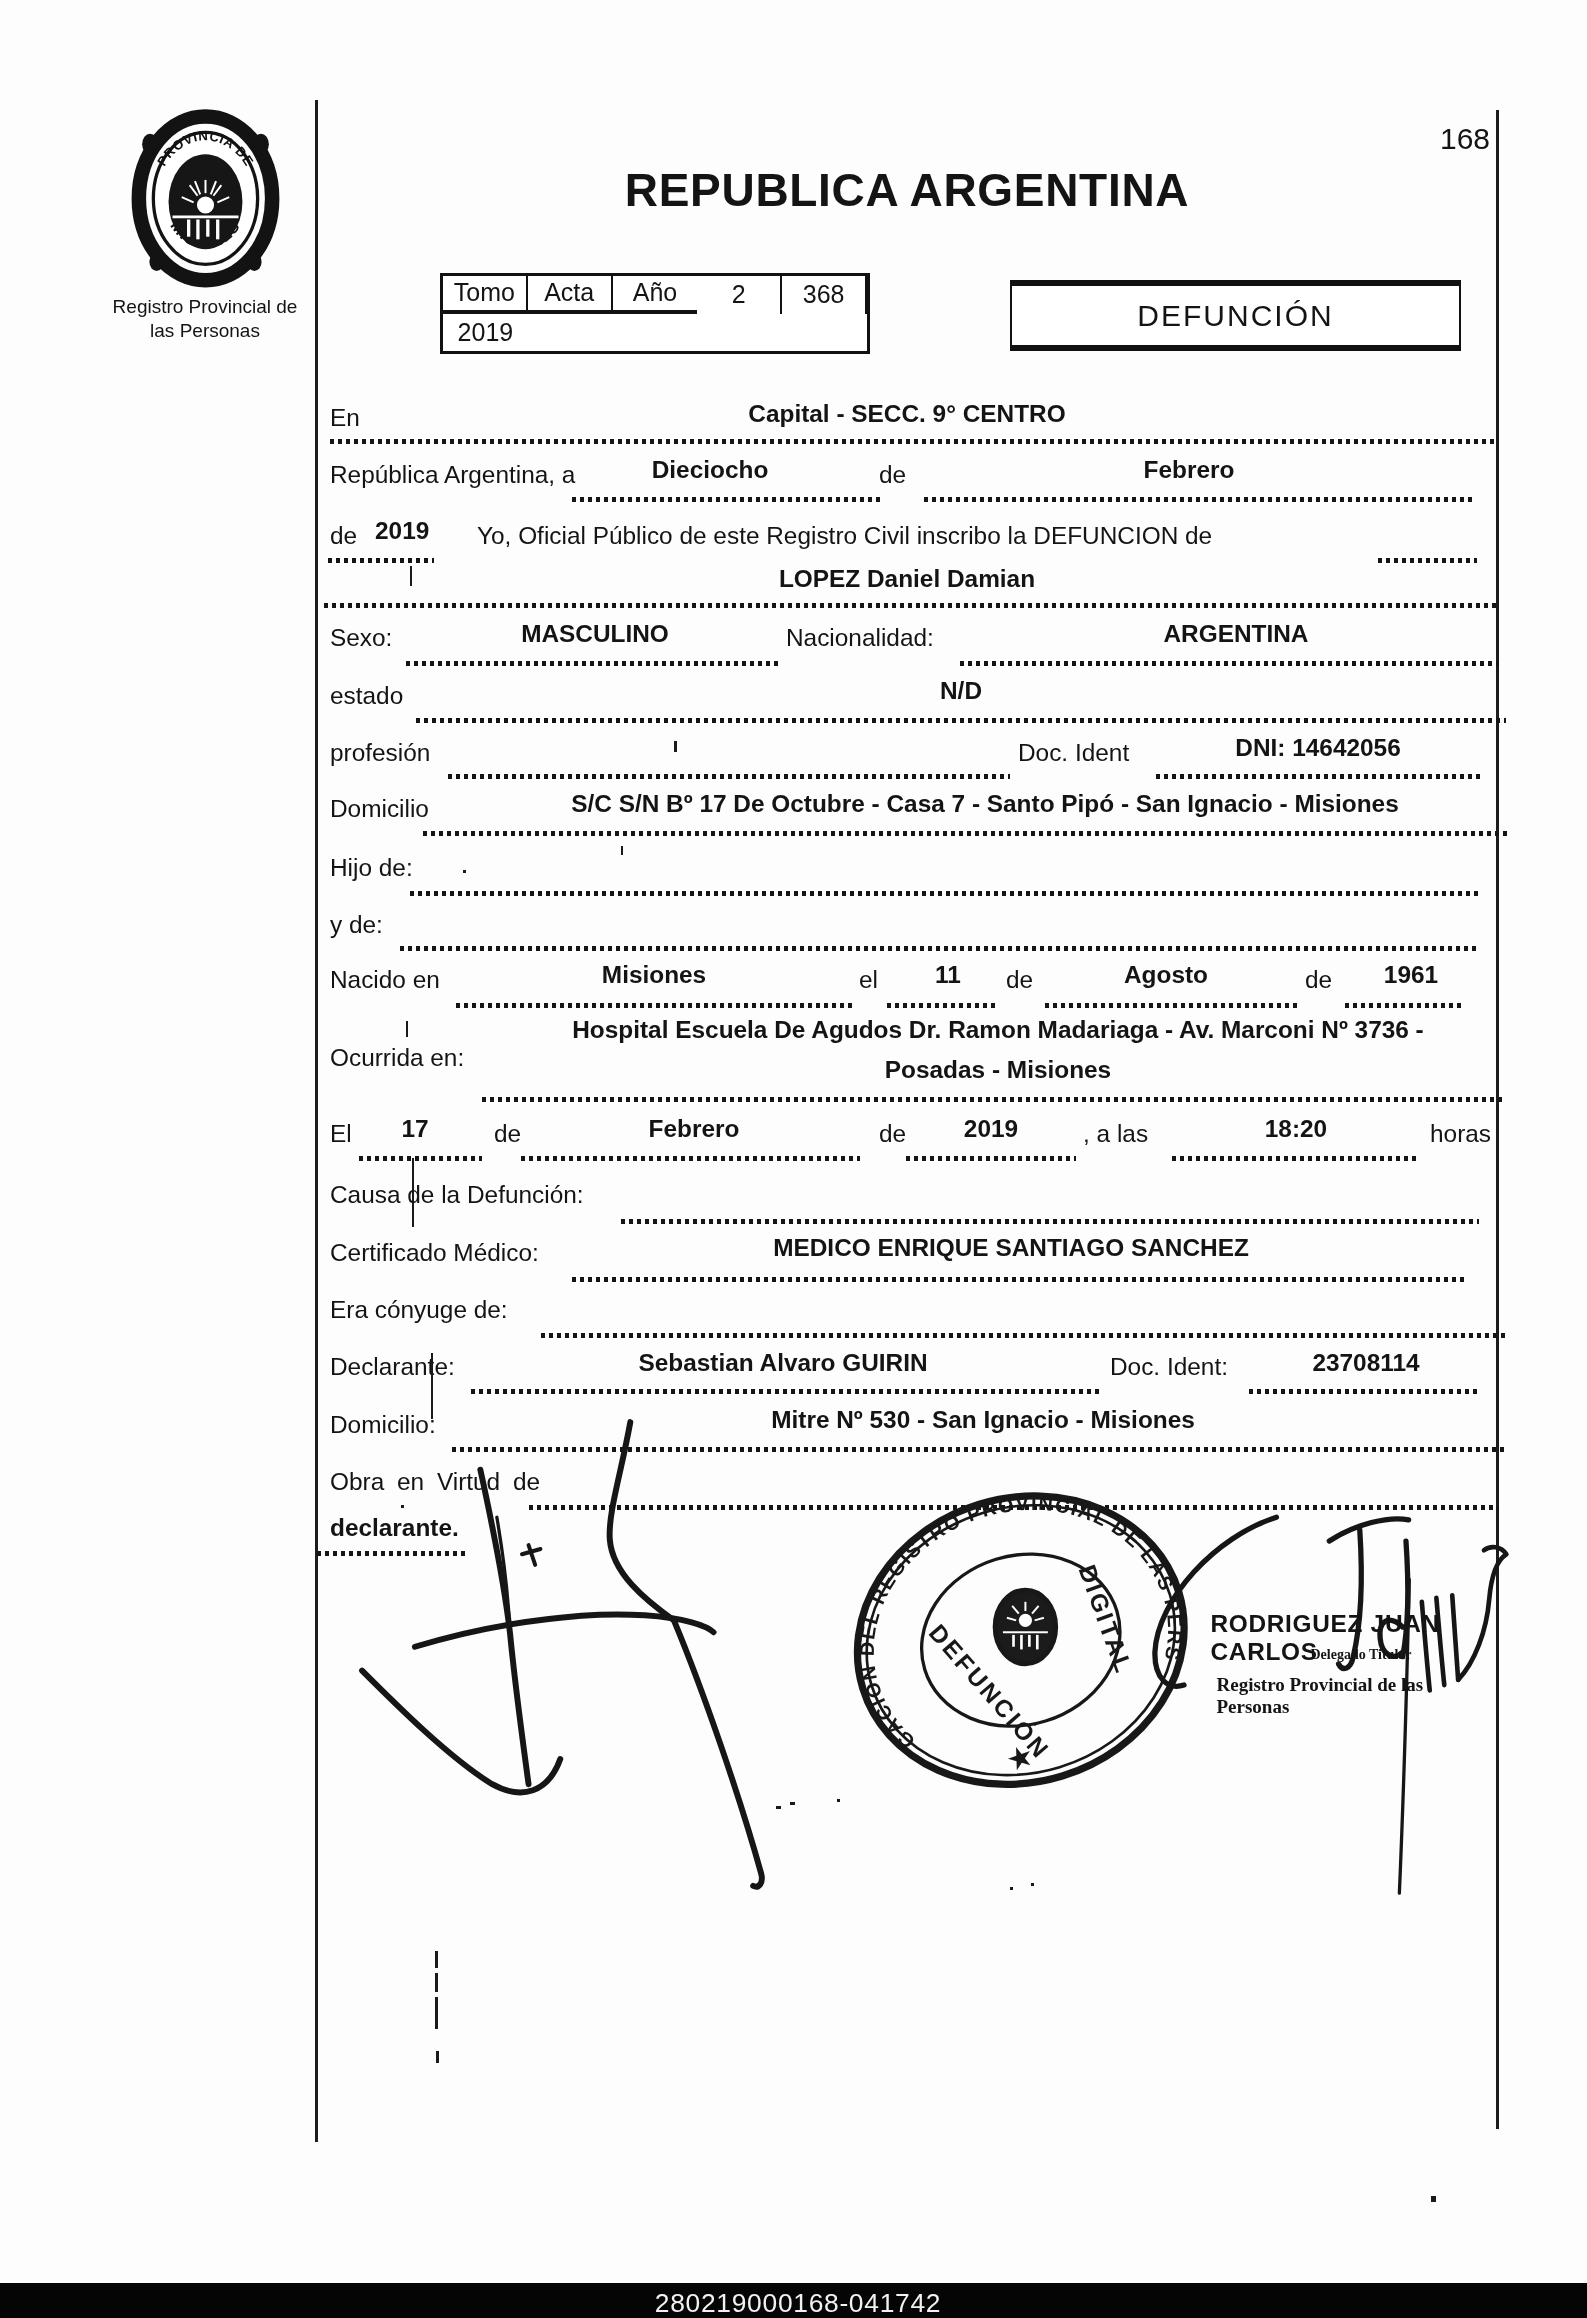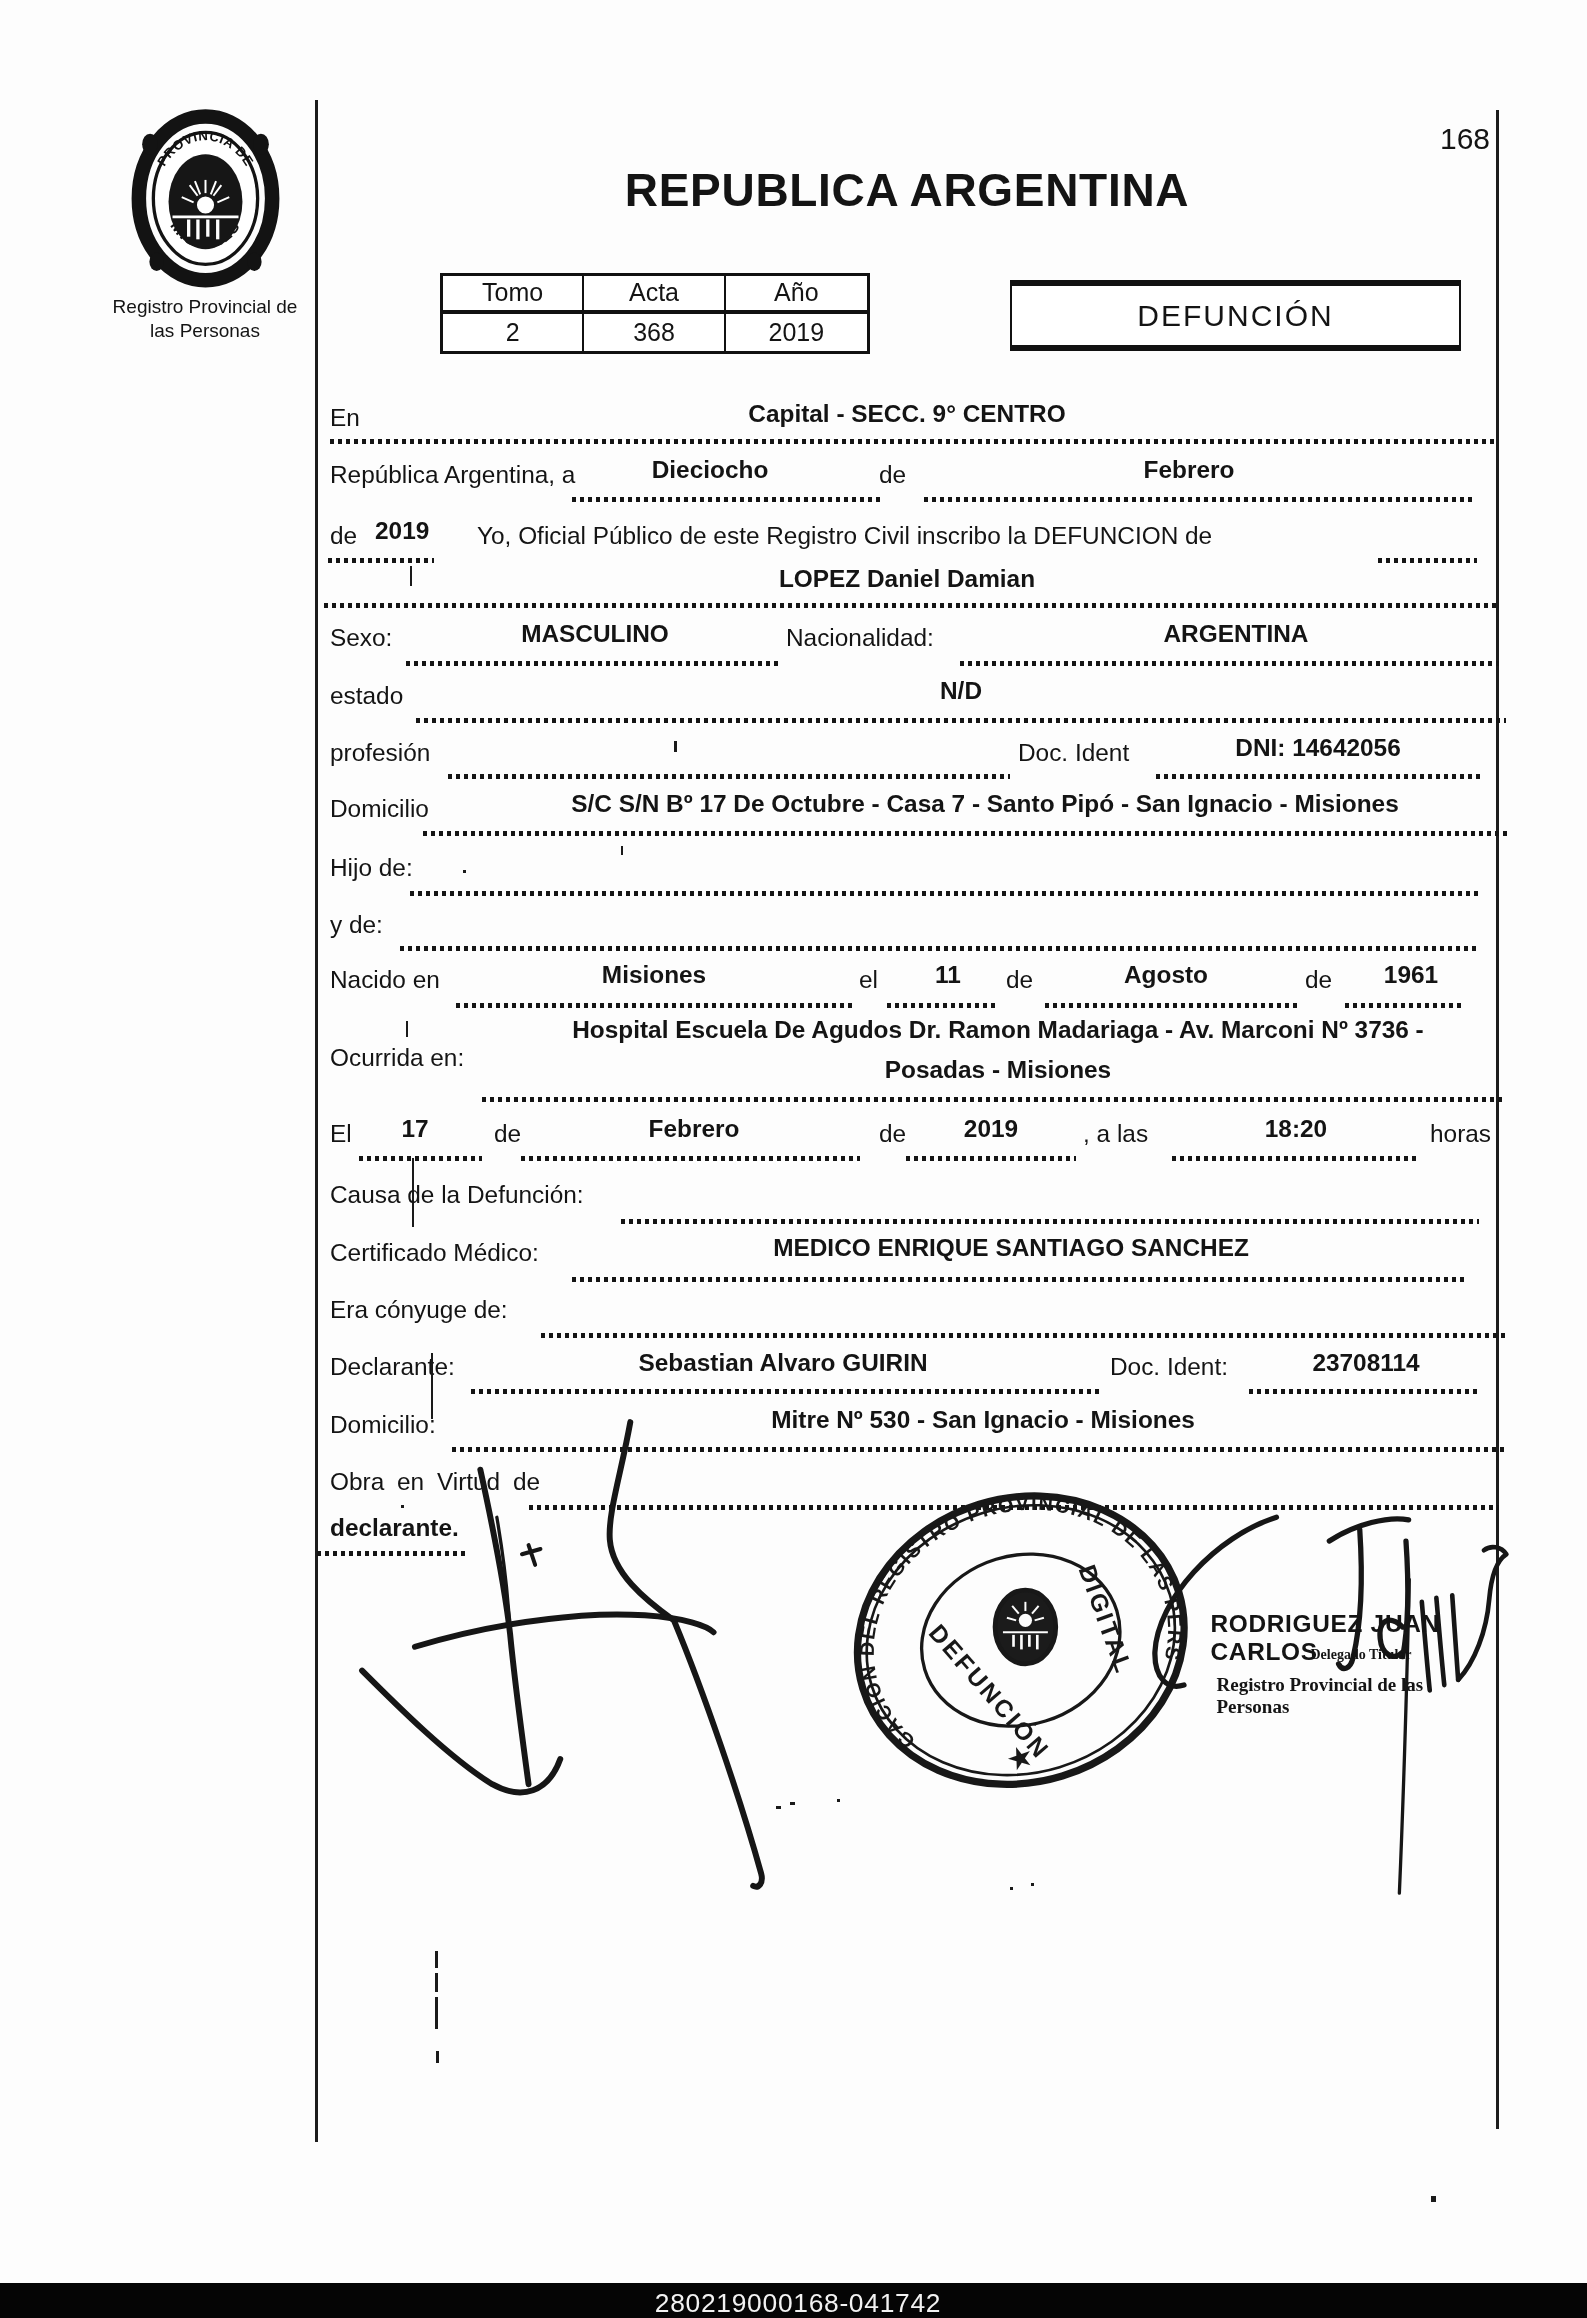--- a/index.html
+++ b/index.html
@@ -8,21 +8,21 @@
   .abs{position:absolute;white-space:nowrap;}
   .lbl{font-size:24.4px;}
   .val{font-size:24.4px;font-weight:700;}
   .vc{transform:translateX(-50%);}
   .dl{position:absolute;height:4.6px;
       background-image:repeating-linear-gradient(90deg,#151515 0 4px,transparent 4px 8px);}
   .vline{position:absolute;width:2.6px;background:#1c1c1c;}
   .spk{position:absolute;background:#1a1a1a;}
   
   .rec-table{position:absolute;left:440px;top:273px;width:424px;height:75px;
-             display:grid;grid-template-columns:1fr 1fr 1fr;grid-template-rows:1fr 1fr;
+             display:grid;grid-template-columns:1fr 1fr 1fr 1fr 1fr;grid-template-rows:1fr 1fr;
              border:3.3px solid #111;background:#fff;}
   .rec-cell{display:flex;align-items:center;justify-content:center;font-size:25px;
             border-right:2.6px solid #111;}
   .rec-cell:nth-child(3n){border-right:none;}
   .rec-head{border-bottom:4.6px solid #111;}
   .type-box{position:absolute;left:1010px;top:280px;width:447px;height:59px;
             border:2.6px solid #111;border-top-width:6px;border-bottom-width:6px;
             display:flex;align-items:center;justify-content:center;
             font-size:30px;letter-spacing:2px;background:#fff;}
   .title{position:absolute;left:907px;top:163px;transform:translateX(-50%);

